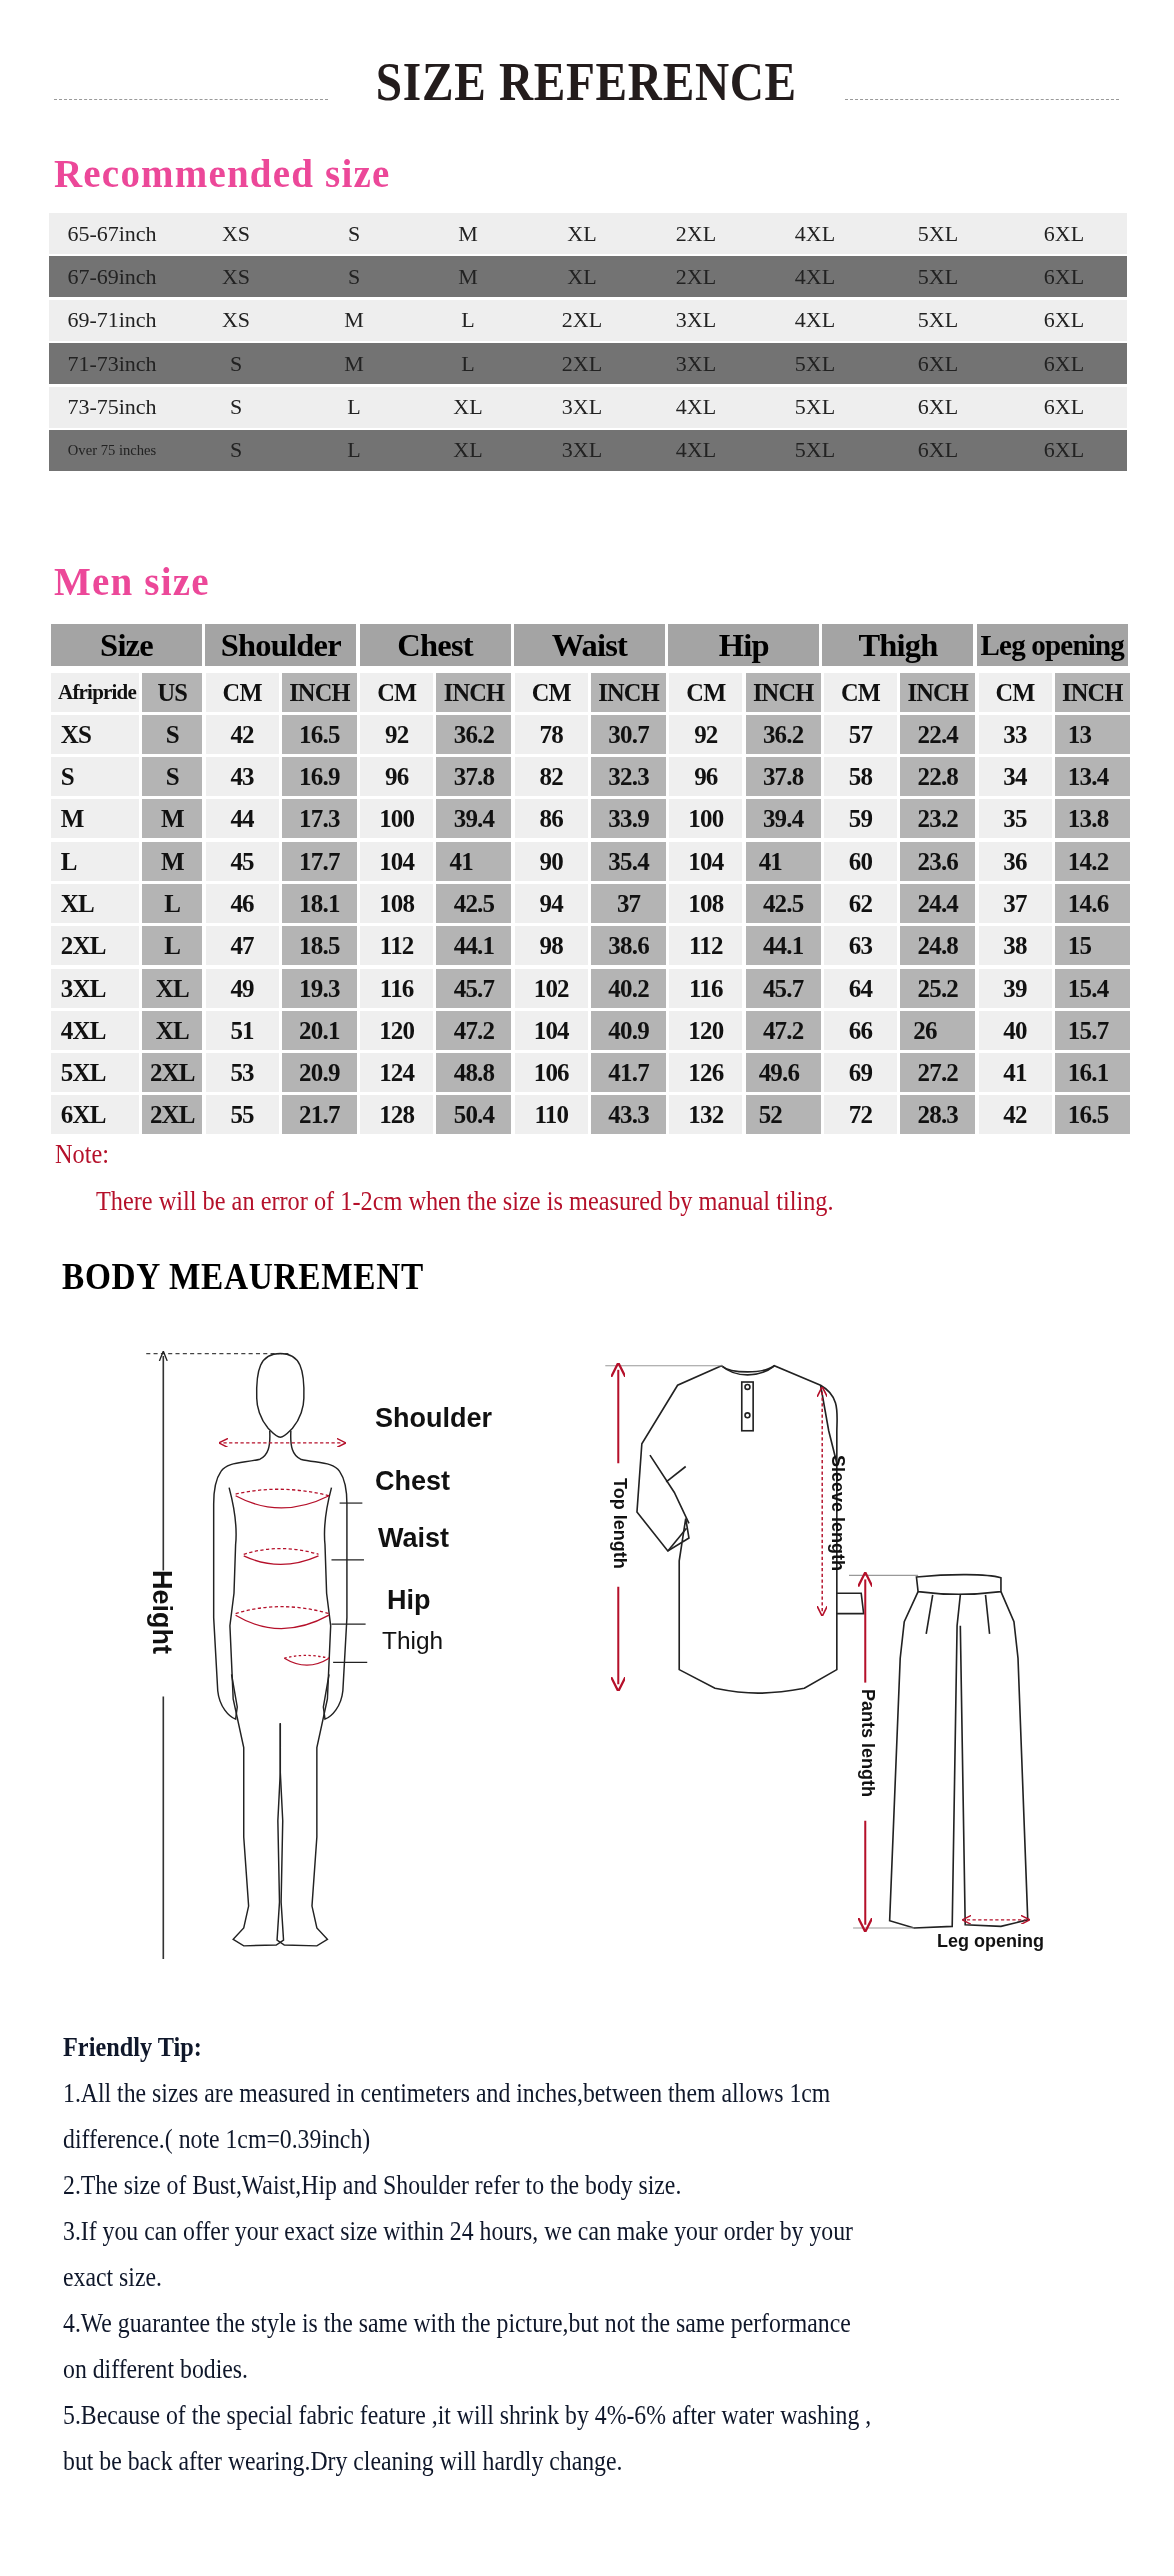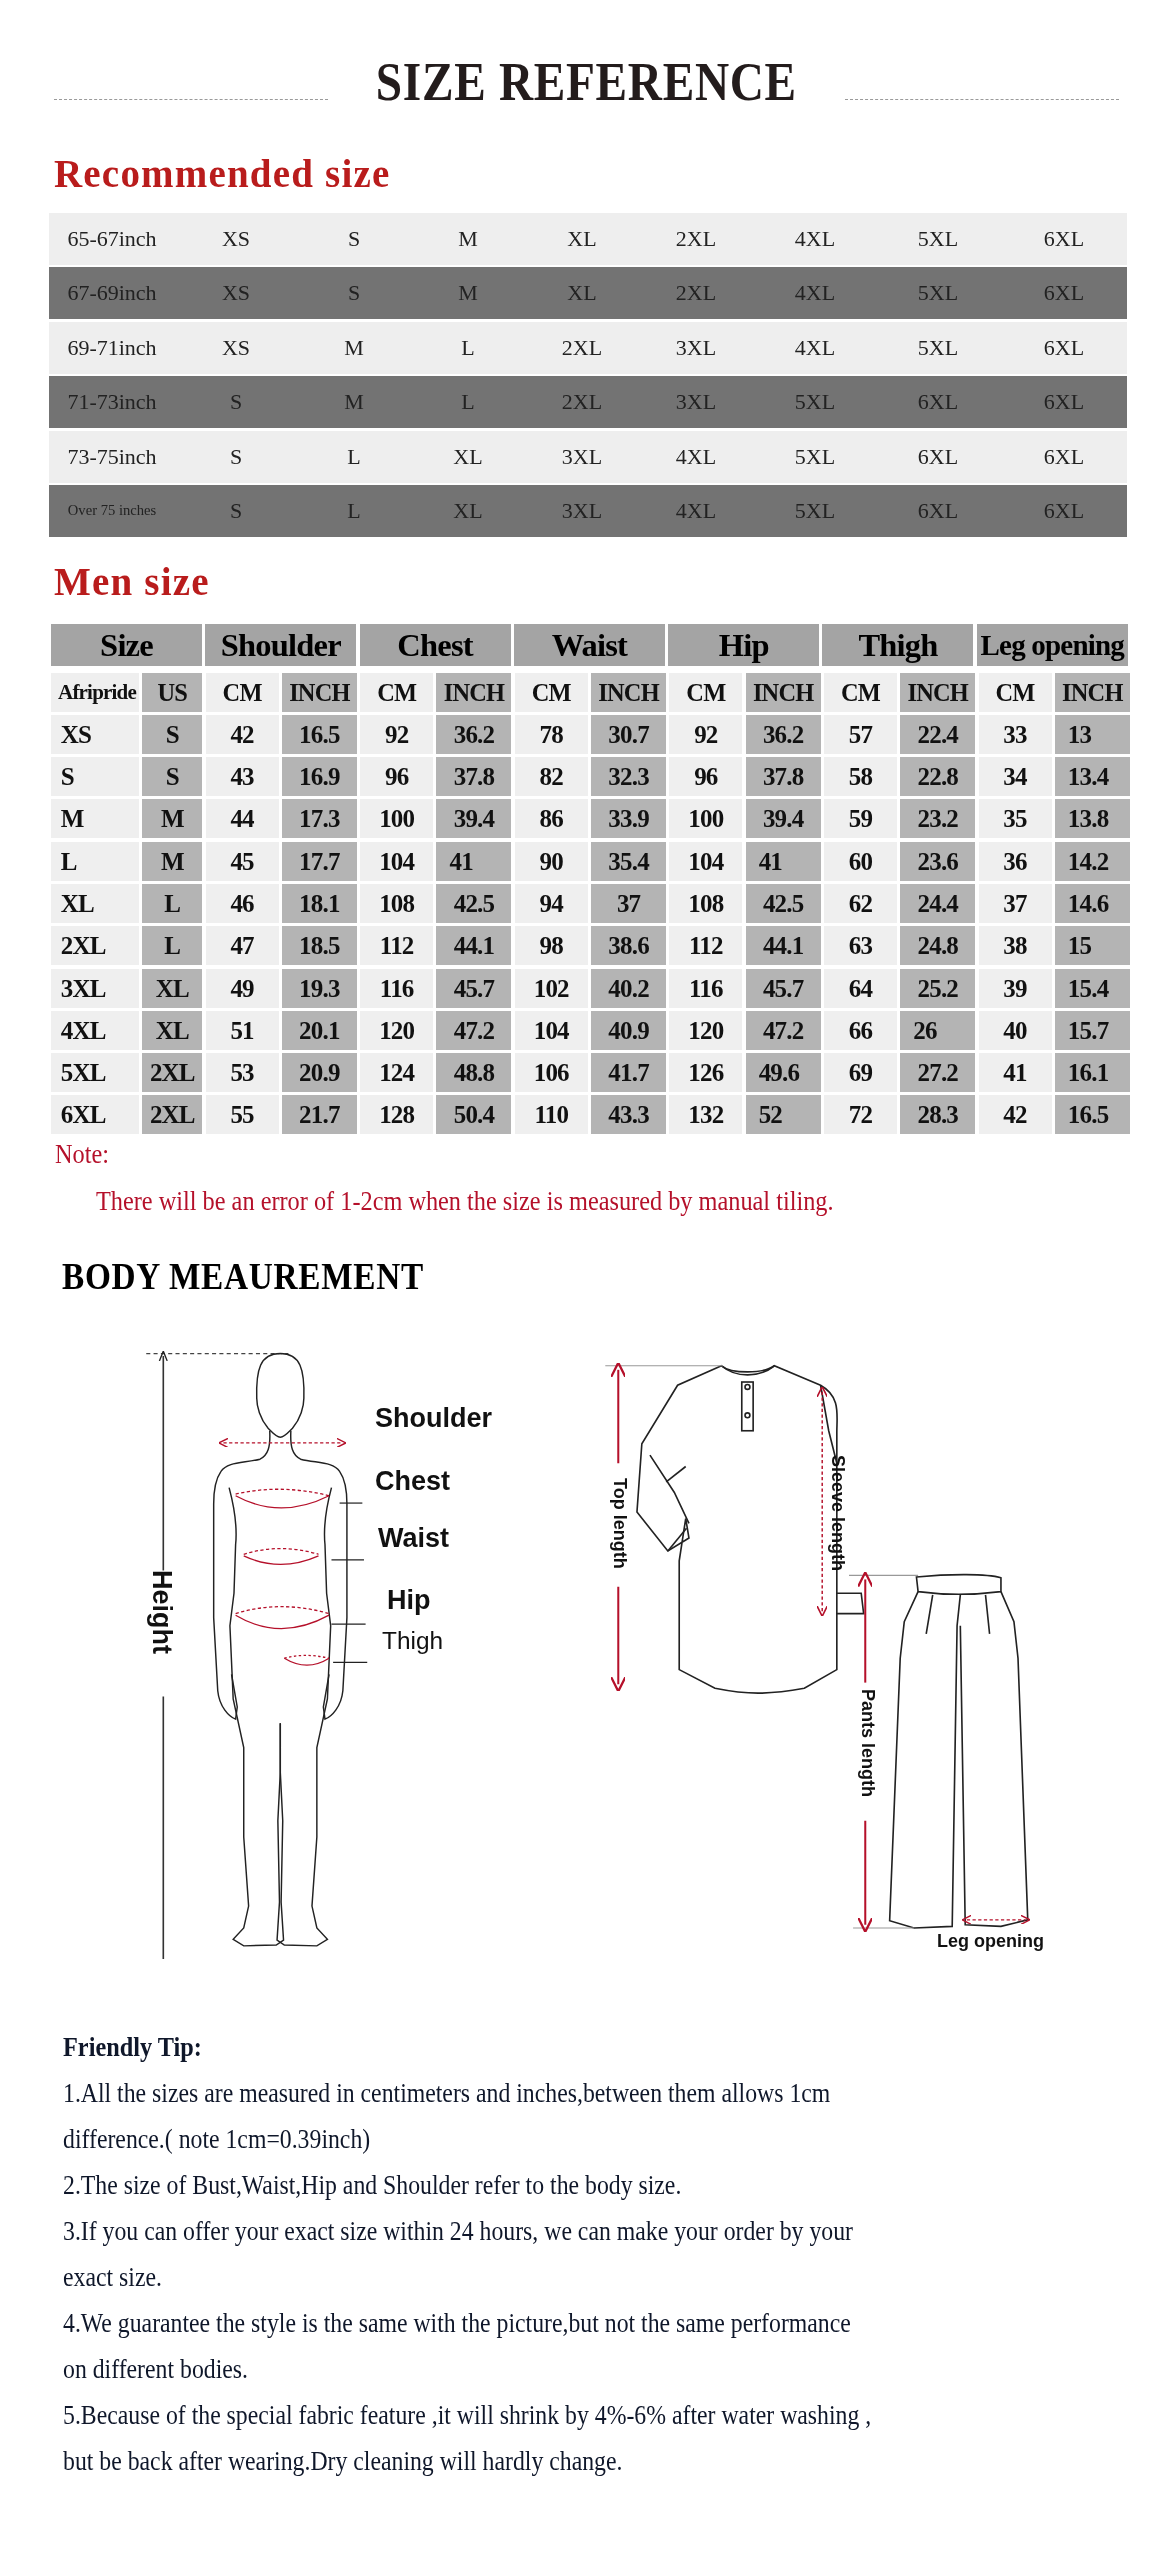--- a/index.html
+++ b/index.html
@@ -3,25 +3,25 @@
 <meta charset="utf-8">
 <style>
   * { box-sizing: border-box; margin: 0; padding: 0; }
   html, body { width: 1174px; height: 2576px; background: #ffffff; overflow: hidden; }
   body { position: relative; font-family: "Liberation Serif", "DejaVu Serif", serif; color: #111; }
 
   .title-wrap { position: absolute; left: 54px; top: 49px; width: 1065px; height: 65px; display: flex; align-items: center; gap: 12px; }
   .title-line { flex: 1; border-top: 1.6px dashed #9a9a9a; margin-top: 36px; }
   .title { font-family: "Liberation Serif", serif; font-weight: bold; font-size: 55px; letter-spacing: 0.8px; color: #231c1c; padding: 0 1.6px; transform: scaleX(0.86); white-space: nowrap; }
 
-  .h2 { position: absolute; left: 54px; font-weight: bold; font-size: 39px; color: #b91c1c; letter-spacing: 1.2px; }
+  .h2 { position: absolute; left: 54px; font-weight: bold; font-size: 39px; color: #ec4899; letter-spacing: 1.2px; }
 
   
   .rec { position: absolute; left: 49px; top: 213px; width: 1078px; }
-  .rec-row { display: grid; grid-template-columns: 126px 122px 114px 114px 114px 114px 124px 122px 130px; height: 52px; align-items: center; margin-bottom: 2.4px; }
+  .rec-row { display: grid; grid-template-columns: 126px 122px 114px 114px 114px 114px 124px 122px 130px; height: 41px; align-items: center; margin-bottom: 2.4px; }
   .rec-row.light { background: #eeeeee; }
   .rec-row.dark { background: #737373; }
   .rec-row.head { background: #b4b4b4; height: 44px; margin-bottom: 3.3px; }
   .rec-cell { text-align: center; font-size: 22px; color: #222; white-space: nowrap; }
   .rec-row.head .rec-cell { font-size: 19.5px; }
   .rec-cell.small { font-size: 14.6px; }
 
   
   .men { position: absolute; left: 51px; top: 624px; width: 1081px; }
   .men-head { display: grid; grid-template-columns: 151px 151px 151px 151px 151px 151px 151px; column-gap: 3.3px; height: 42px; margin-bottom: 6.5px; }

